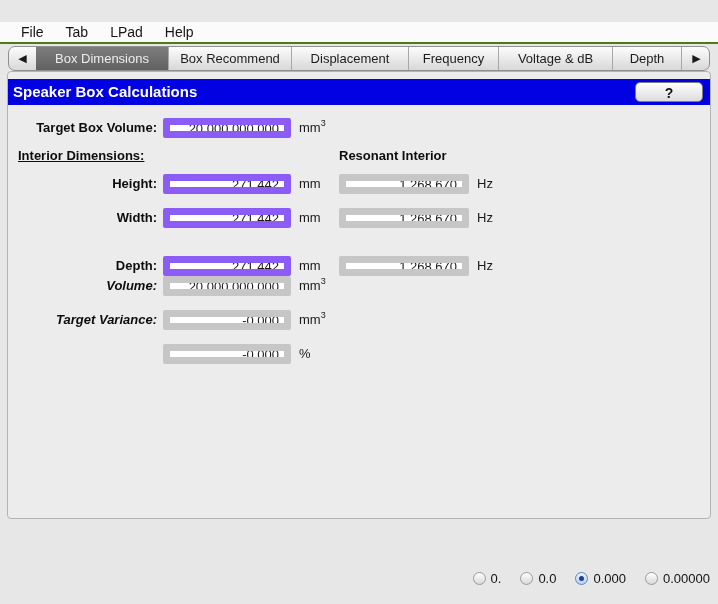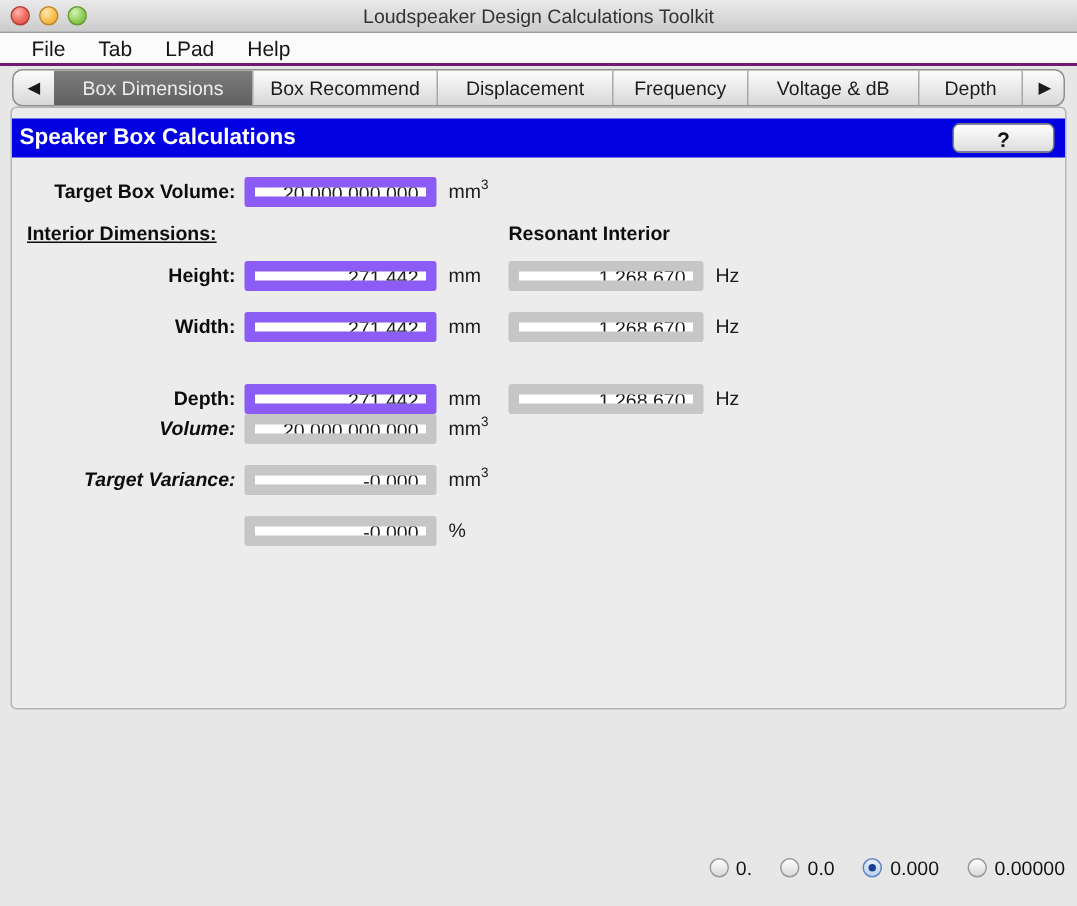--- a/index.html
+++ b/index.html
@@ -20,21 +20,21 @@
   .t-close{left:7px;background:radial-gradient(circle at 35% 30%,#ffb3ab,#ee6a5e 55%,#d6473c);border:1px solid #b43e35;}
   .t-min{left:26px;background:radial-gradient(circle at 35% 30%,#ffe9b0,#f6bd4e 55%,#e1a030);border:1px solid #c18b2b;}
   .t-zoom{left:45px;background:radial-gradient(circle at 35% 30%,#d6f3b4,#8fce58 55%,#6eae3e);border:1px solid #6a9a37;}
   .title-text{
     position:absolute;left:0;right:0;top:0;height:22px;line-height:21px;
     text-align:center;font-size:13px;color:#333;
   }
   
   .menubar{
     position:absolute;left:0;top:22px;width:718px;height:22px;
-    background:#fbfbfb;border-bottom:2px solid #701a75;
+    background:#fbfbfb;border-bottom:2px solid #4d7c0f;
     display:flex;align-items:center;padding-left:10px;
   }
   .menu-item{font-size:14px;color:#151515;padding:0 11px;line-height:20px;cursor:default;}
   
   .tabbar{
     position:absolute;left:8px;top:46px;width:702px;height:25px;
     border:1px solid #8f8f8f;border-radius:7px;
     background:linear-gradient(#fcfcfc,#d8d8d8);
     display:flex;align-items:stretch;overflow:hidden;
   }
@@ -49,21 +49,21 @@
     border-left:1px solid #a8a8a8;white-space:nowrap;
   }
   .tab.selected{
     background:linear-gradient(#7d7d7d,#616161);
     color:#ededed;border-left:none;
   }
   .w-tab1{width:132px;} .w-tab2{width:123px;} .w-tab3{width:117px;}
   .w-tab4{width:114px;} .w-tab5{width:90px;}  .w-tab6{width:69px;}
   
   .panel{
-    position:absolute;left:7px;top:71px;width:704px;height:402px;
+    position:absolute;left:7px;top:71px;width:704px;height:448px;
     background:#ececec;border:1px solid #b3b3b3;border-radius:4px;
   }
   .blue-header{
     position:absolute;left:0;top:7px;width:702px;height:26px;
     background:#0101e2;color:#ffffff;
   }
   .blue-title{
     position:absolute;left:5px;top:0;line-height:26px;
     font-size:15px;font-weight:bold;
   }
@@ -120,26 +120,20 @@
     content:"";position:absolute;left:50%;top:50%;width:5px;height:5px;
     margin-left:-2.5px;margin-top:-2.5px;border-radius:50%;background:#1c3f93;
   }
   .radio-label{font-size:13px;color:#111;}
 </style>
 </head>
 <body>
 
 <div class="window">
 
-  <div class="titlebar">
-    <span class="traffic t-close"></span>
-    <span class="traffic t-min"></span>
-    <span class="traffic t-zoom"></span>
-    <div class="title-text">Loudspeaker Design Calculations Toolkit</div>
-  </div>
 
   <div class="menubar">
     <span class="menu-item">File</span>
     <span class="menu-item">Tab</span>
     <span class="menu-item">LPad</span>
     <span class="menu-item">Help</span>
   </div>
 
   <div class="tabbar">
     <div class="tab-arrow">◀</div>

